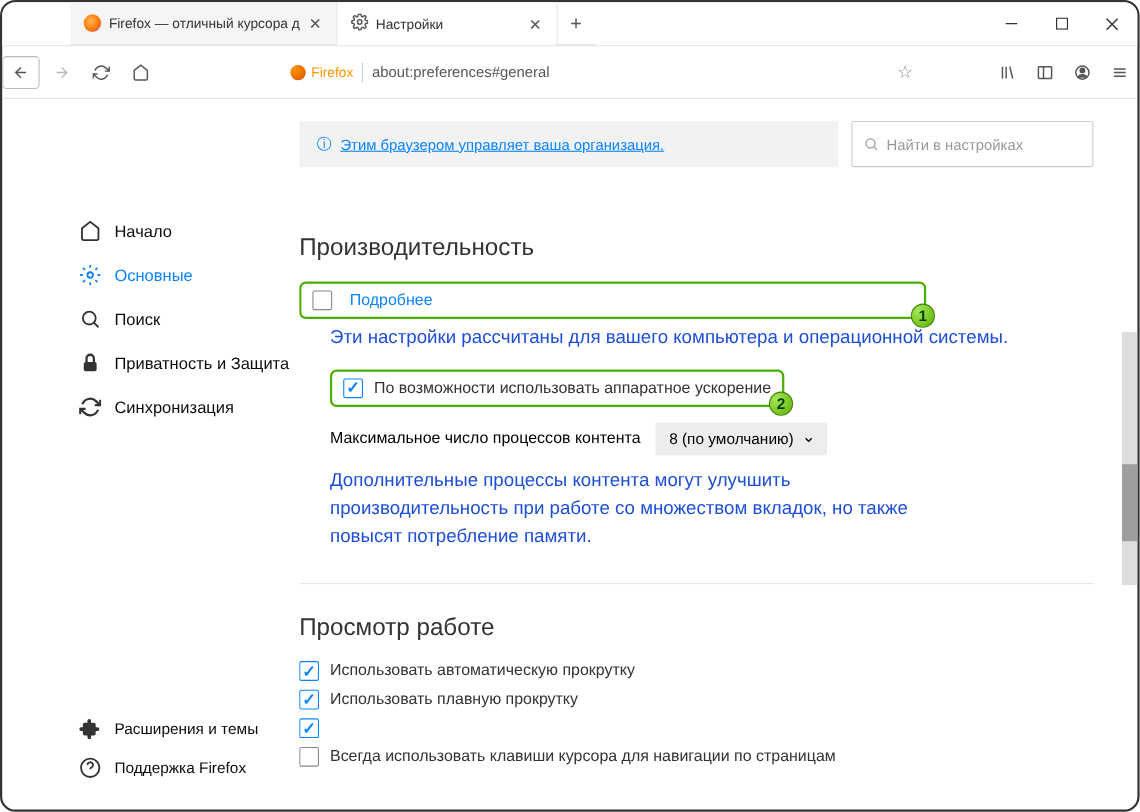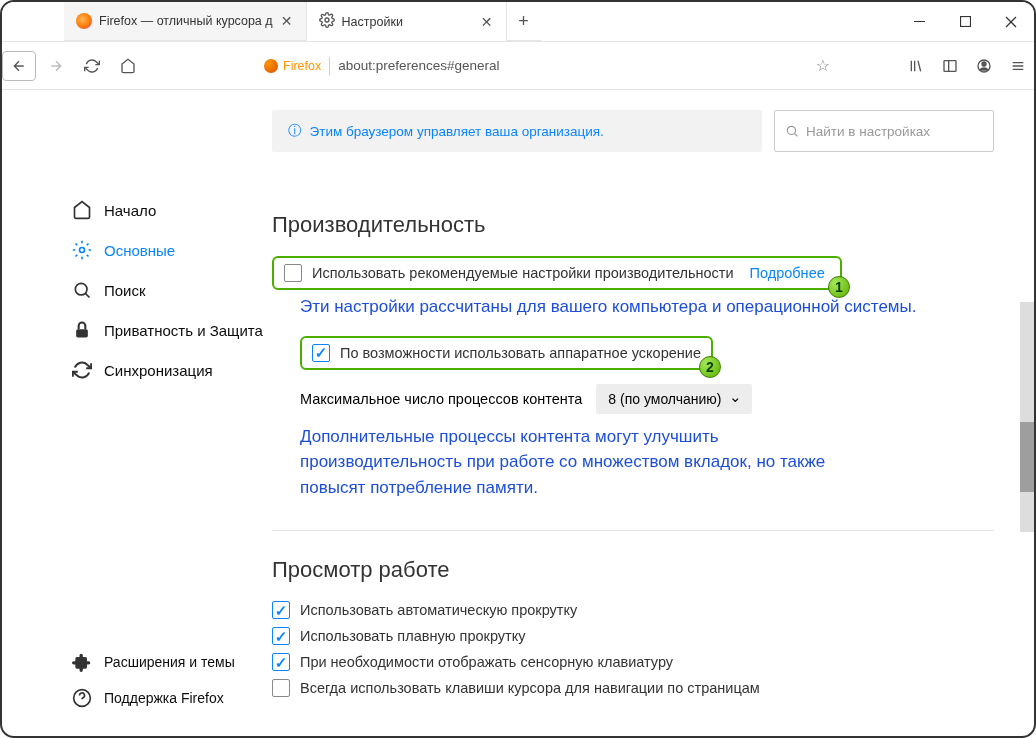--- a/index.html
+++ b/index.html
@@ -28,21 +28,21 @@
 .content{display:flex;height:calc(100% - 88px)}
 .sidebar{width:270px;padding:100px 0 0 62px}
 .sb-item{display:flex;align-items:center;gap:12px;padding:10px 8px;font-size:15px;color:#0c0c0d;cursor:pointer}
 .sb-item.active{color:#0a84ff}
 .sb-item svg,.sb-item .ic{width:20px;height:20px;flex-shrink:0}
 .sb-bottom{position:absolute;bottom:20px;left:62px;width:210px}
 .sb-bottom .sb-item{font-size:14px;padding:8px}
 .main{flex:1;padding:20px 40px 20px 0;overflow-y:auto;position:relative}
 .topbar{display:flex;gap:12px;margin-bottom:60px}
 .notice{flex:1;background:#f2f2f2;padding:12px 16px;font-size:13.5px;display:flex;align-items:center;gap:8px;border-radius:2px}
-.notice .link{color:#0a84ff;}
+.notice .link{color:#0a84ff;text-decoration:underline}
 .search{width:220px;border:1px solid #ccc;border-radius:2px;display:flex;align-items:center;padding:0 10px;gap:7px;color:#888;font-size:13.5px}
 .section-title{font-size:22px;font-weight:400;color:#333;margin:0 0 18px 0}
 .opt{display:flex;align-items:center;gap:10px;font-size:14.5px;color:#333;margin-bottom:8px}
 .chk{width:18px;height:18px;border:1.5px solid #888;border-radius:2px;flex-shrink:0;display:flex;align-items:center;justify-content:center}
 .chk.checked{border-color:#0a84ff}
 .chk.checked::after{content:"✓";color:#0a84ff;font-size:15px;font-weight:bold;line-height:1}
 .hl{border:2.5px solid #4caf00;border-radius:6px;padding:6px 10px;position:relative;display:inline-flex}
 .hl .badge{position:absolute;right:-10px;bottom:-10px;width:22px;height:22px;border-radius:50%;background:radial-gradient(circle at 30% 30%,#a5e85a,#5cb000);color:#0a3d00;font-weight:bold;font-size:14px;display:flex;align-items:center;justify-content:center;border:1px solid #3d8000}
 .desc{font-size:17px;color:#1d4ed8;margin:4px 0 16px 28px;line-height:1.5}
 .dd{display:flex;align-items:center;gap:14px;margin:14px 0 10px 28px;font-size:14.5px}
@@ -218,21 +218,20 @@
           </svg>
         <span style="color:#999">Найти в настройках</span>
       </div>
     </div>
 
     <h2 class="section-title">Производительность</h2>
 
     <div class="hl" style="width:570px">
       <label class="opt" style="margin:0">
         <span class="chk"></span>
-        <span>Использовать рекомендуемые настройки производительности</span>
         <span class="link2" style="margin-left:6px">Подробнее</span>
       </label>
       <span class="badge">1</span>
     </div>
     <div class="desc">Эти настройки рассчитаны для вашего компьютера и операционной системы.</div>
 
     <div style="margin-left:28px">
       <div class="hl">
         <label class="opt" style="margin:0">
           <span class="chk checked"></span>
@@ -255,21 +254,20 @@
     <label class="opt">
       <span class="chk checked"></span>
       <span>Использовать автоматическую прокрутку</span>
     </label>
     <label class="opt">
       <span class="chk checked"></span>
       <span>Использовать плавную прокрутку</span>
     </label>
     <label class="opt">
       <span class="chk checked"></span>
-      <span>При необходимости отображать сенсорную клавиатуру</span>
     </label>
     <label class="opt">
       <span class="chk"></span>
       <span>Всегда использовать клавиши курсора для навигации по страницам</span>
     </label>
   </div>
 </div>
 
 <div class="scrollbar">
   <div class="thumb"></div>

